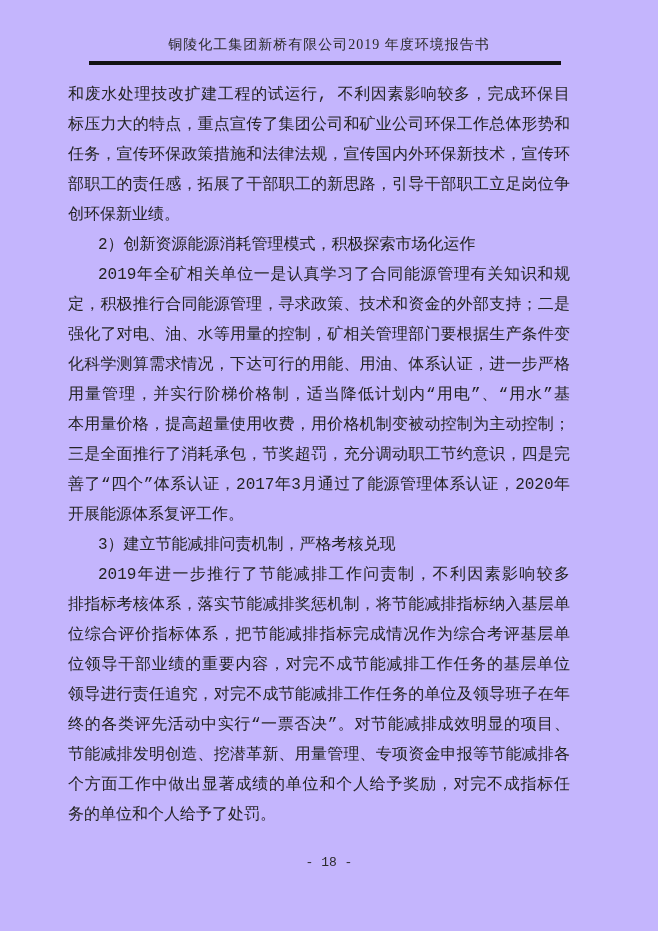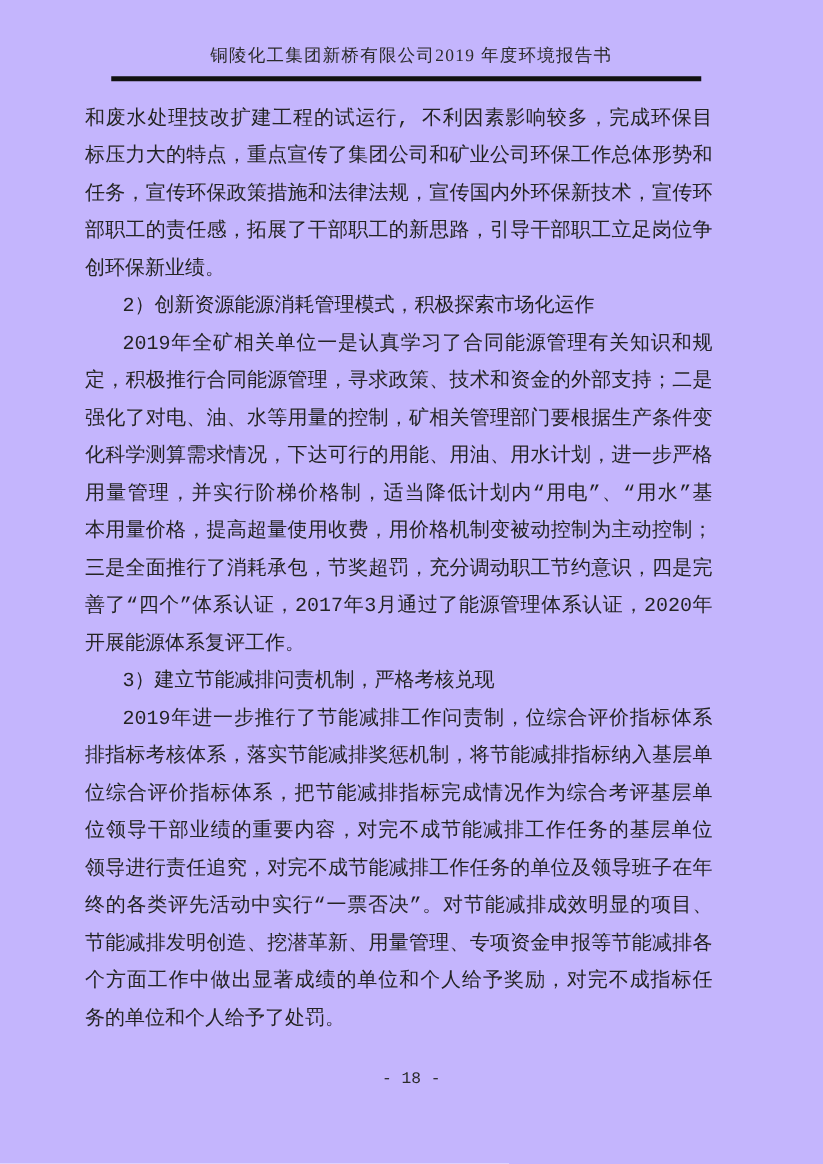--- a/index.html
+++ b/index.html
@@ -88,30 +88,30 @@
     <div class="line">标压力大的特点，重点宣传了集团公司和矿业公司环保工作总体形势和</div>
     <div class="line">任务，宣传环保政策措施和法律法规，宣传国内外环保新技术，宣传环</div>
     <div class="line">部职工的责任感，拓展了干部职工的新思路，引导干部职工立足岗位争</div>
     <div class="line end">创环保新业绩。</div>
 
     <div class="line heading indent">2）创新资源能源消耗管理模式，积极探索市场化运作</div>
 
     <div class="line indent">2019年全矿相关单位一是认真学习了合同能源管理有关知识和规</div>
     <div class="line">定，积极推行合同能源管理，寻求政策、技术和资金的外部支持；二是</div>
     <div class="line">强化了对电、油、水等用量的控制，矿相关管理部门要根据生产条件变</div>
-    <div class="line">化科学测算需求情况，下达可行的用能、用油、用水计划，进一步严格</div>
+    <div class="line">化科学测算需求情况，下达可行的用能、用油、体系认证，进一步严格</div>
     <div class="line">用量管理，并实行阶梯价格制，适当降低计划内“用电”、“用水”基</div>
     <div class="line">本用量价格，提高超量使用收费，用价格机制变被动控制为主动控制；</div>
     <div class="line">三是全面推行了消耗承包，节奖超罚，充分调动职工节约意识，四是完</div>
     <div class="line">善了“四个”体系认证，2017年3月通过了能源管理体系认证，2020年将</div>
     <div class="line end">开展能源体系复评工作。</div>
 
     <div class="line heading indent">3）建立节能减排问责机制，严格考核兑现</div>
 
-    <div class="line indent">2019年进一步推行了节能减排工作问责制，位综合评价指标体系</div>
+    <div class="line indent">2019年进一步推行了节能减排工作问责制，不利因素影响较多</div>
     <div class="line">排指标考核体系，落实节能减排奖惩机制，将节能减排指标纳入基层单</div>
     <div class="line">位综合评价指标体系，把节能减排指标完成情况作为综合考评基层单</div>
     <div class="line">位领导干部业绩的重要内容，对完不成节能减排工作任务的基层单位</div>
     <div class="line">领导进行责任追究，对完不成节能减排工作任务的单位及领导班子在年</div>
     <div class="line">终的各类评先活动中实行“一票否决”。对节能减排成效明显的项目、</div>
     <div class="line">节能减排发明创造、挖潜革新、用量管理、专项资金申报等节能减排各</div>
     <div class="line">个方面工作中做出显著成绩的单位和个人给予奖励，对完不成指标任</div>
     <div class="line end">务的单位和个人给予了处罚。</div>
 
   </div>

